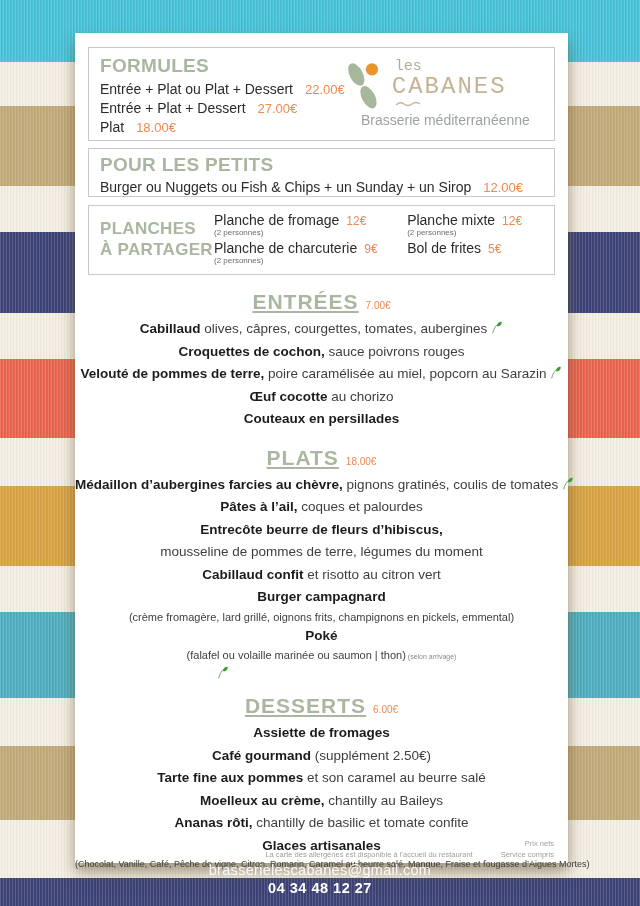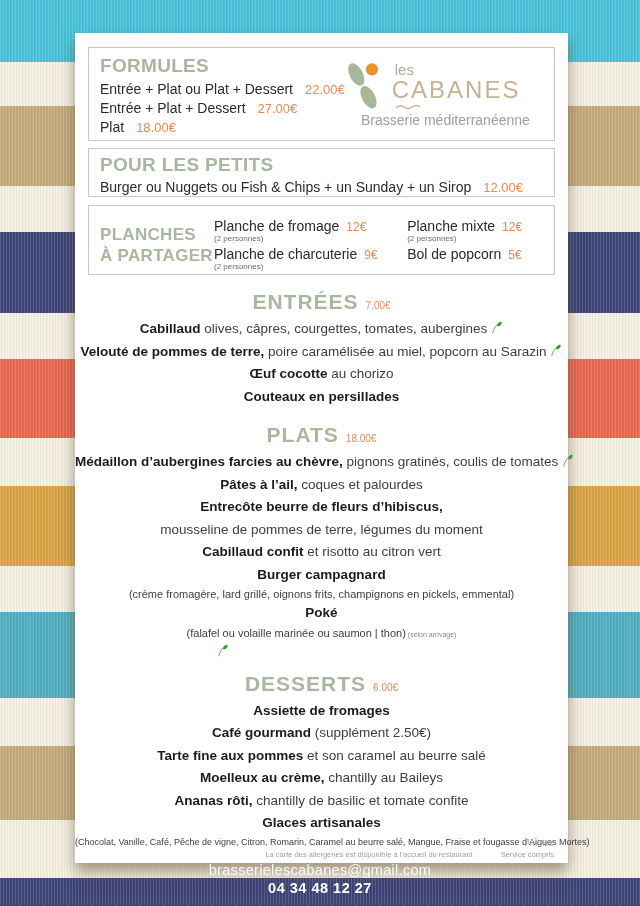--- a/index.html
+++ b/index.html
@@ -20,46 +20,46 @@
   .sec-title{font-size:19px;font-weight:bold;color:#a9b7a0;letter-spacing:0.3px;margin:2px 0 3px;}
 
   
   .formules{margin-top:14px;height:94px;display:flex;padding:5px 8px 0 11px;}
   .f-left{flex:1;}
   .f-line{font-size:14px;color:#2b2b29;line-height:19px;white-space:nowrap;}
   .f-price,.p-price{color:#ee8950;font-size:13px;margin-left:12px;}
 
   
   .logo{width:208px;padding-top:2px;}
-  .logo-row{display:flex;align-items:flex-end;}
+  .logo-row{display:flex;align-items:center;font-family:Liberation Mono, monospace;}
   .leaves{width:40px;height:54px;margin-top:3px;flex:none;}
   .logo-text{margin-left:7px;}
   .les{font-size:15px;color:#b3ab9c;line-height:15px;margin-left:3px;}
   .cabanes{font-size:24px;color:#c6b294;letter-spacing:2px;line-height:26px;}
   .squiggle{display:block;margin-left:3px;}
   .tagline{font-size:14px;color:#9ba3a1;margin-top:0;text-align:center;}
 
   
   .petits{margin-top:7px;height:49px;padding:3px 10px 0 11px;}
   .p-line{font-size:14px;color:#2b2b29;white-space:nowrap;}
 
   
-  .planches{margin-top:8px;height:70px;display:flex;padding:11px 6px 0 11px;}
+  .planches{margin-top:8px;height:70px;display:flex;padding:5px 6px 0 11px;}
   .pl-title{width:114px;padding-top:7px;flex:none;}
   .pl-title div{font-size:17px;font-weight:bold;color:#a9b7a0;line-height:21px;letter-spacing:0.3px;}
   .pl-grid{flex:1;display:grid;grid-template-columns:1.3fr 1fr;column-gap:10px;align-content:start;}
   .pl-item{margin-bottom:2px;}
   .pl-label{font-size:14px;color:#2b2b29;}
   .pl-price{font-size:12px;color:#ee8950;margin-left:7px;}
   .pl-note{font-size:8px;color:#6a6a68;line-height:9px;margin-top:-1px;}
 
   
   #sections{text-align:center;}
   .sec-head{margin-top:14px;line-height:25px;}
-  .sec-head .t{font-size:21px;font-weight:bold;color:#a9b7a0;letter-spacing:1px;}
+  .sec-head .t{font-size:21px;font-weight:bold;color:#a9b7a0;letter-spacing:1px;text-decoration:underline;}
   .sec-head .p{font-size:10px;color:#ee8950;margin-left:7px;}
   .menu-line{font-size:13.5px;line-height:22.5px;color:#3e3e3c;white-space:nowrap;}
   .menu-line .nm{font-weight:bold;color:#1c1c1a;}
   .menu-line.sm{font-size:11px;line-height:16px;}
   .menu-line.xs{font-size:9px;line-height:14px;color:#3e3e3c;}
   .tiny{font-size:7px;color:#8a8a88;}
   .leaf-icon{width:13px;height:13px;vertical-align:-1px;margin-left:3px;display:inline-block;}
   .leaf-line{text-align:left;padding-left:138px;height:13px;line-height:13px;margin-top:1px;}
 
   
@@ -144,31 +144,32 @@
           </div>
           <div class="pl-item">
             <div><span class="pl-label">Planche mixte</span><span class="pl-price">12€</span></div>
             <div class="pl-note">(2 personnes)</div>
           </div>
           <div class="pl-item">
             <div><span class="pl-label">Planche de charcuterie</span><span class="pl-price">9€</span></div>
             <div class="pl-note">(2 personnes)</div>
           </div>
           <div class="pl-item">
-            <div><span class="pl-label">Bol de popcorn</span><span class="pl-price">5€</span></div>
+            <div><span class="pl-label">Bol de frites</span><span class="pl-price">5€</span></div>
           </div>
         </div>
     </div>
 
     <div id="sections">
         <div class="sec-head"><span class="t">ENTRÉES</span><span class="p">7.00€</span></div>
         <div class="menu-line"><span class="nm">Cabillaud</span><span> olives, câpres, courgettes, tomates, aubergines</span><svg viewBox="0 0 20 20" class="leaf-icon">
             <path d="M4 19 C6 12 8 8 12 5" stroke="#3f9b35" stroke-width="1.2" fill="none"></path>
             <path d="M11 8 C10.5 4 13.5 1 18 1 C18.5 5.5 15 8.8 11 8 Z" fill="#3f9b35"></path>
           </svg></div>
+        <div class="menu-line"><span class="nm">Croquettes de cochon,</span><span> sauce poivrons rouges</span></div>
         <div class="menu-line"><span class="nm">Velouté de pommes de terre,</span><span> poire caramélisée au miel, popcorn au Sarazin</span><svg viewBox="0 0 20 20" class="leaf-icon">
             <path d="M4 19 C6 12 8 8 12 5" stroke="#3f9b35" stroke-width="1.2" fill="none"></path>
             <path d="M11 8 C10.5 4 13.5 1 18 1 C18.5 5.5 15 8.8 11 8 Z" fill="#3f9b35"></path>
           </svg></div>
         <div class="menu-line"><span class="nm">Œuf cocotte</span><span> au chorizo</span></div>
         <div class="menu-line"><span class="nm">Couteaux en persillades</span></div>
         <div class="sec-head"><span class="t">PLATS</span><span class="p">18.00€</span></div>
         <div class="menu-line"><span class="nm">Médaillon d’aubergines farcies au chèvre,</span><span> pignons gratinés, coulis de tomates</span><svg viewBox="0 0 20 20" class="leaf-icon">
             <path d="M4 19 C6 12 8 8 12 5" stroke="#3f9b35" stroke-width="1.2" fill="none"></path>
             <path d="M11 8 C10.5 4 13.5 1 18 1 C18.5 5.5 15 8.8 11 8 Z" fill="#3f9b35"></path>

